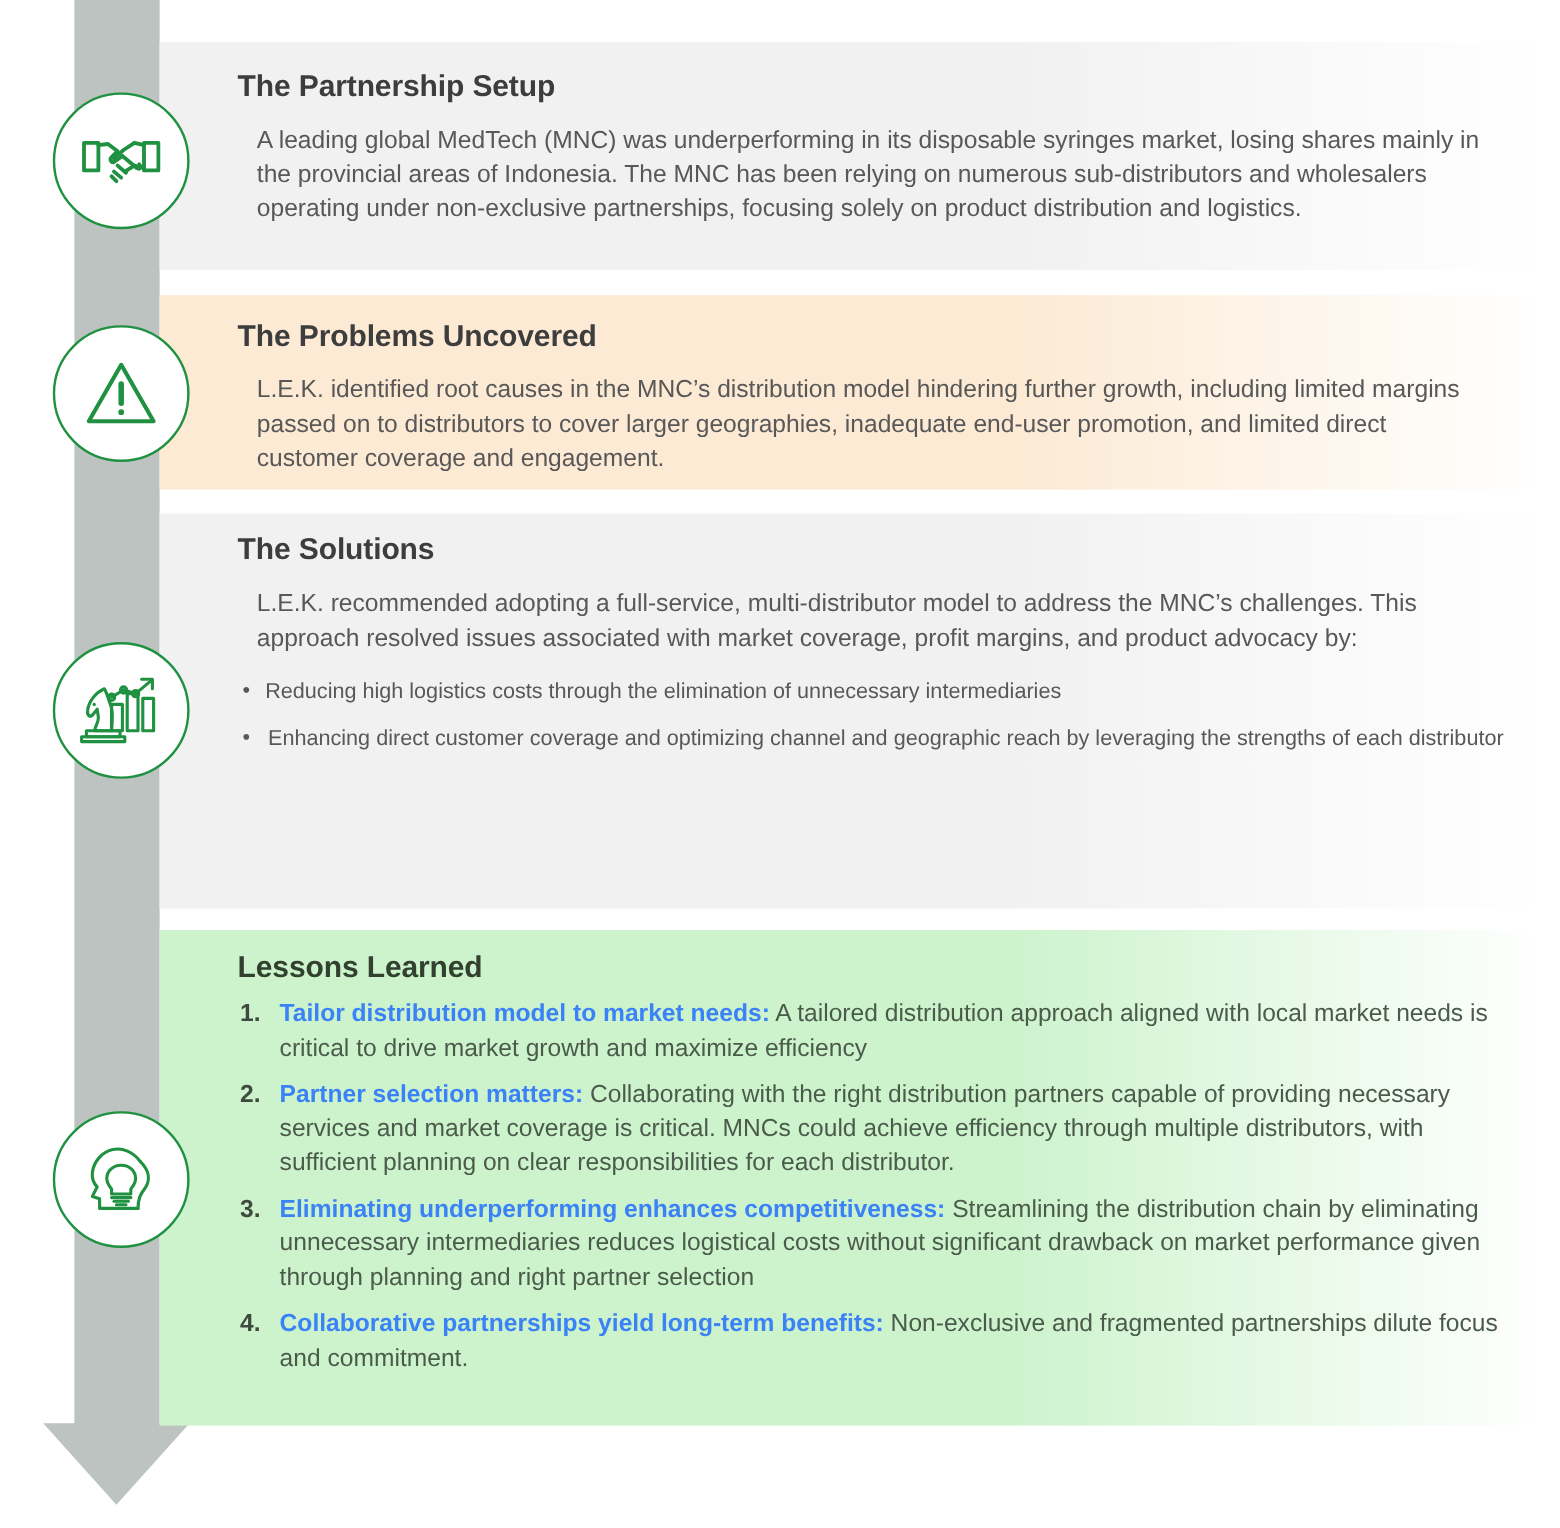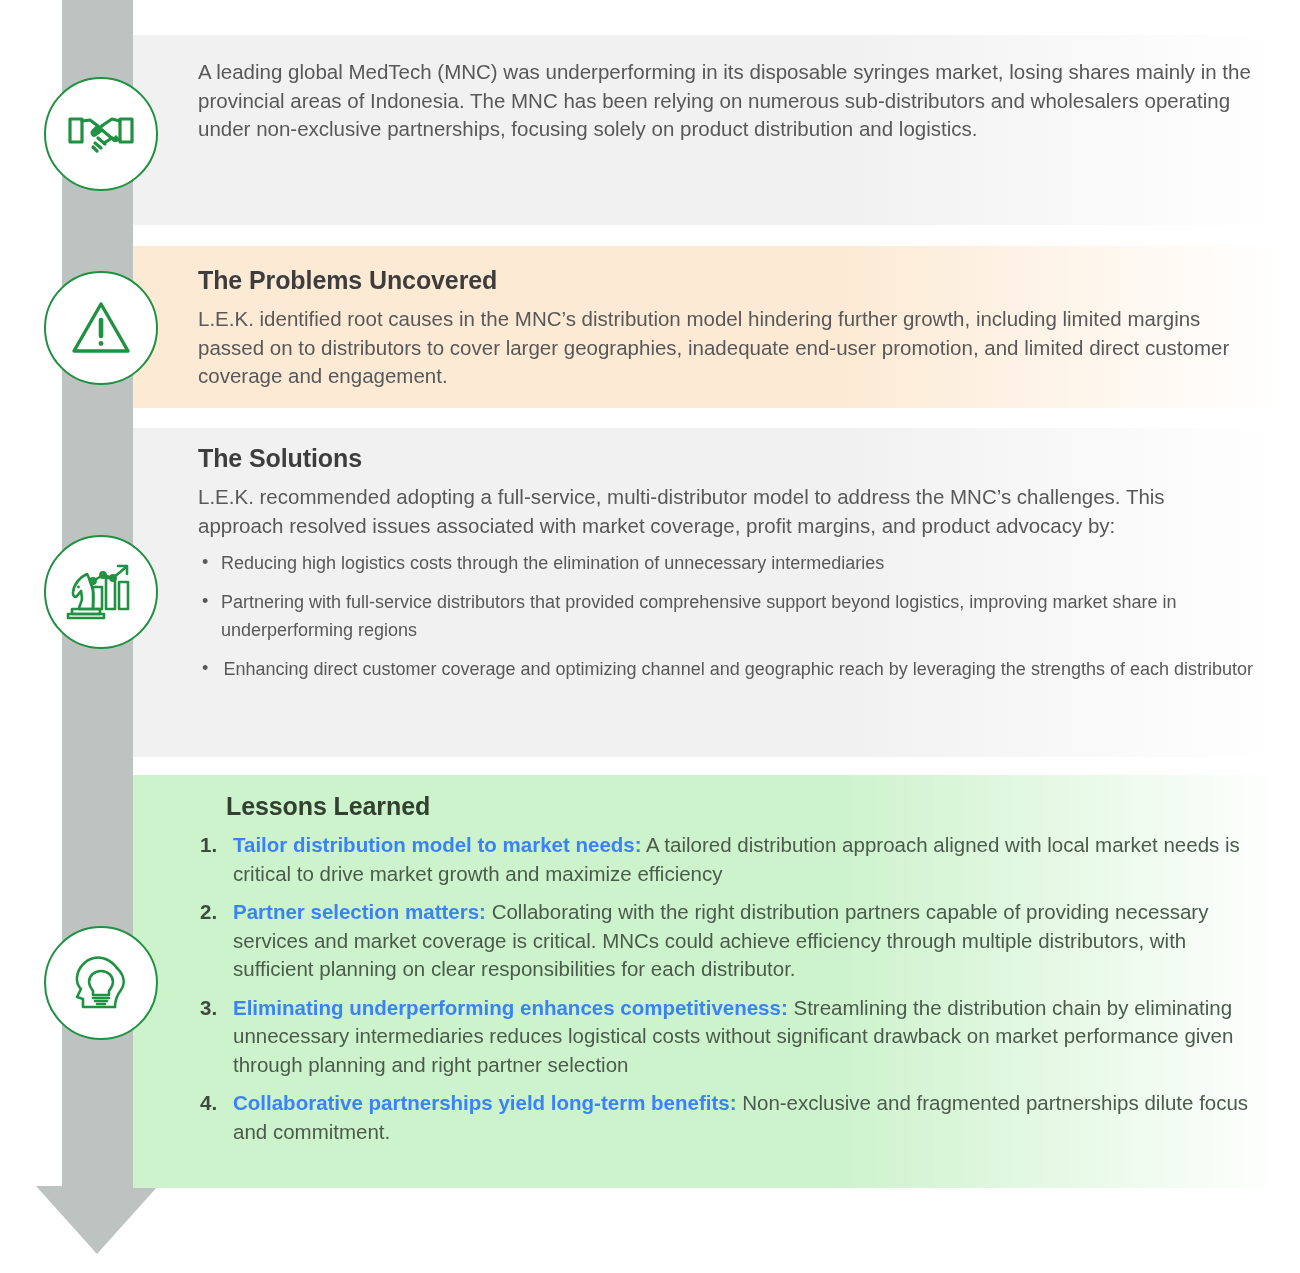--- a/index.html
+++ b/index.html
@@ -90,21 +90,21 @@
   #content-lessons     { top: 792px; }
 
   h2.section-title {
     margin: 0 0 10px 0;
     font-size: 25px;
     font-weight: bold;
     color: #3d3d3d;
     letter-spacing: -0.1px;
   }
   p.section-body {
-    margin: 0;
+    margin: 16px;
     font-size: 20.5px;
     line-height: 28.5px;
     color: #585858;
   }
 
   
   ul.bullets {
     margin: 9px 0 0 0;
     padding: 0;
     list-style: none;
@@ -146,21 +146,21 @@
   ol.lessons li::before {
     counter-increment: lesson;
     content: counter(lesson) ".";
     position: absolute;
     left: 2px;
     top: 0;
     font-weight: bold;
     color: #3d4a3d;
   }
   .lead { font-weight: bold; color: #3b82f6; }
-  h2.lessons-title { color: #31402f; margin-left: 28px; }
+  h2.lessons-title { color: #31402f; }
 </style>
 </head>
 <body>
 
 <div id="arrow-track"></div>
 <div id="arrow-head"></div>
 
 <div class="panel panel-grey" id="panel-partnership"></div>
 <div class="panel panel-orange" id="panel-problems"></div>
 <div class="panel panel-grey" id="panel-solutions"></div>
@@ -224,34 +224,34 @@
 
       <path d="M32 20 C25 20 20 25 20 31 C20 35 22 37 24 40 L24 44 L40 44 L40 40 C42 37 44 35 44 31 C44 25 39 20 32 20 Z"></path>
       <line x1="24" y1="47" x2="40" y2="47"></line>
       <line x1="26" y1="50" x2="38" y2="50"></line>
       <line x1="28" y1="53" x2="36" y2="53"></line>
     </svg>
   </span>
 </div>
 
 <div class="content" id="content-partnership">
+  <h2 class="section-title">The Partnership Setup</h2>
   <p class="section-body">A leading global MedTech (MNC) was underperforming in its disposable syringes market, losing shares mainly in the provincial areas of Indonesia. The MNC has been relying on numerous sub-distributors and wholesalers operating under non-exclusive partnerships, focusing solely on product distribution and logistics.</p>
 </div>
 
 <div class="content" id="content-problems">
   <h2 class="section-title">The Problems Uncovered</h2>
   <p class="section-body">L.E.K. identified root causes in the MNC’s distribution model hindering further growth, including limited margins passed on to distributors to cover larger geographies, inadequate end-user promotion, and limited direct customer coverage and engagement.</p>
 </div>
 
 <div class="content" id="content-solutions">
   <h2 class="section-title">The Solutions</h2>
   <p class="section-body">L.E.K. recommended adopting a full-service, multi-distributor model to address the MNC’s challenges. This approach resolved issues associated with market coverage, profit margins, and product advocacy by:</p>
   <ul class="bullets">
     <li>Reducing high logistics costs through the elimination of unnecessary intermediaries</li>
-    <li>Partnering with full-service distributors that provided comprehensive support beyond logistics, improving market share in underperforming regions</li>
     <li>Enhancing direct customer coverage and optimizing channel and geographic reach by leveraging the strengths of each distributor</li>
   </ul>
 </div>
 
 <div class="content" id="content-lessons">
   <h2 class="section-title lessons-title">Lessons Learned</h2>
   <ol class="lessons">
     <li><span class="lead">Tailor distribution model to market needs:</span><span> A tailored distribution approach aligned with local market needs is critical to drive market growth and maximize efficiency</span></li>
     <li><span class="lead">Partner selection matters:</span><span> Collaborating with the right distribution partners capable of providing necessary services and market coverage is critical. MNCs could achieve efficiency through multiple distributors, with sufficient planning on clear responsibilities for each distributor.</span></li>
     <li><span class="lead">Eliminating underperforming enhances competitiveness:</span><span> Streamlining the distribution chain by eliminating unnecessary intermediaries reduces logistical costs without significant drawback on market performance given through planning and right partner selection</span></li>

